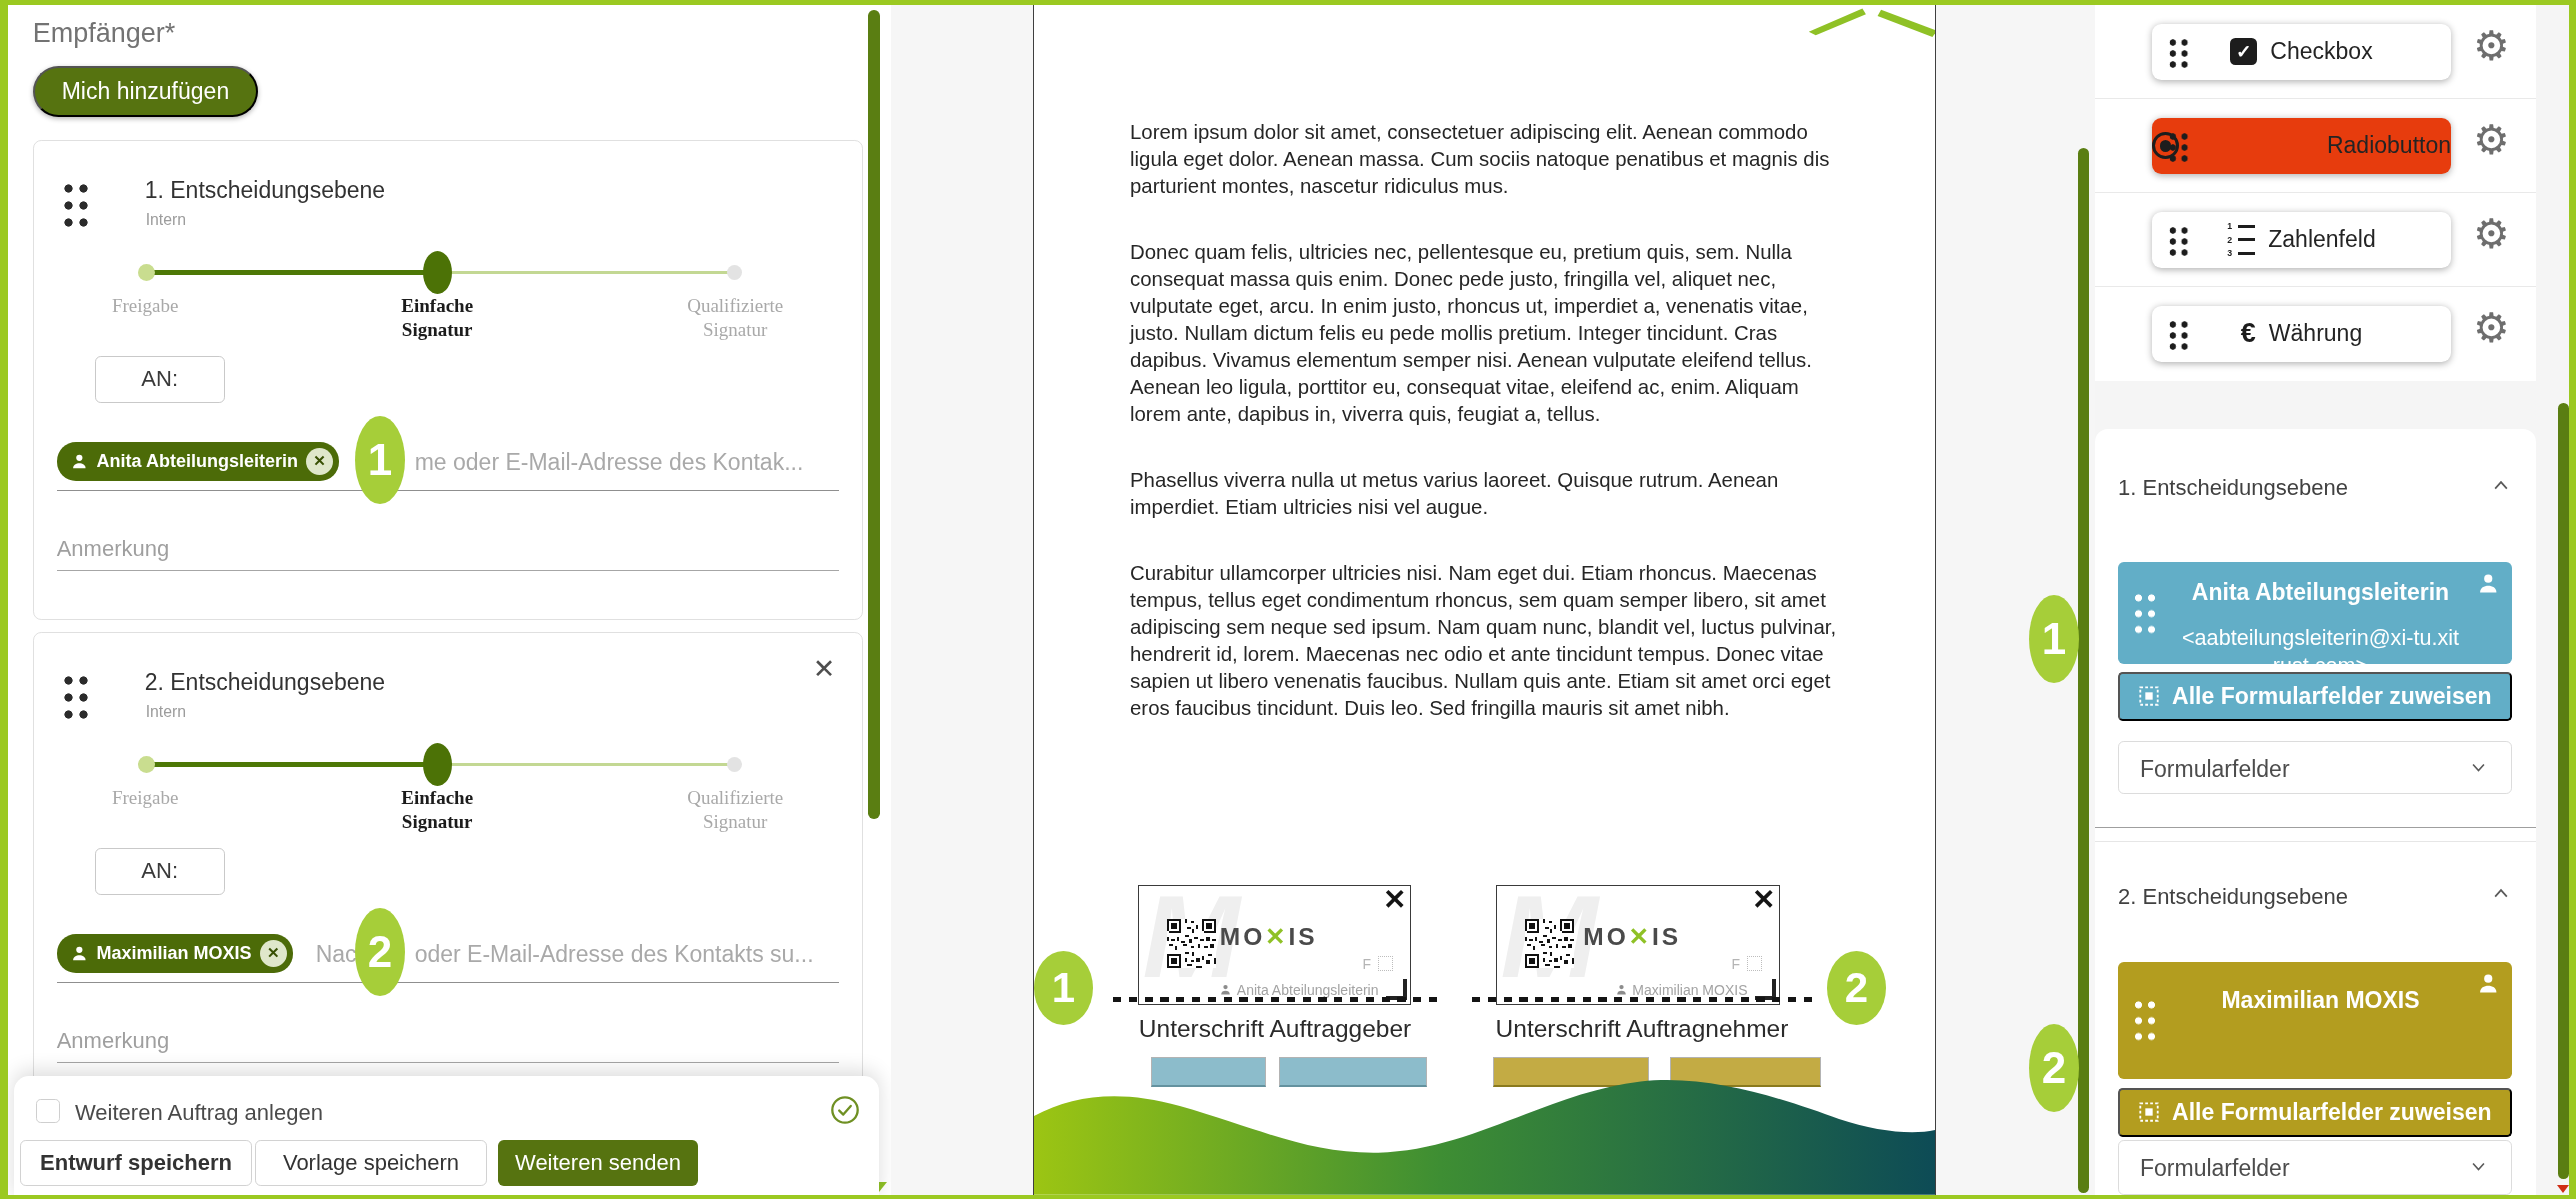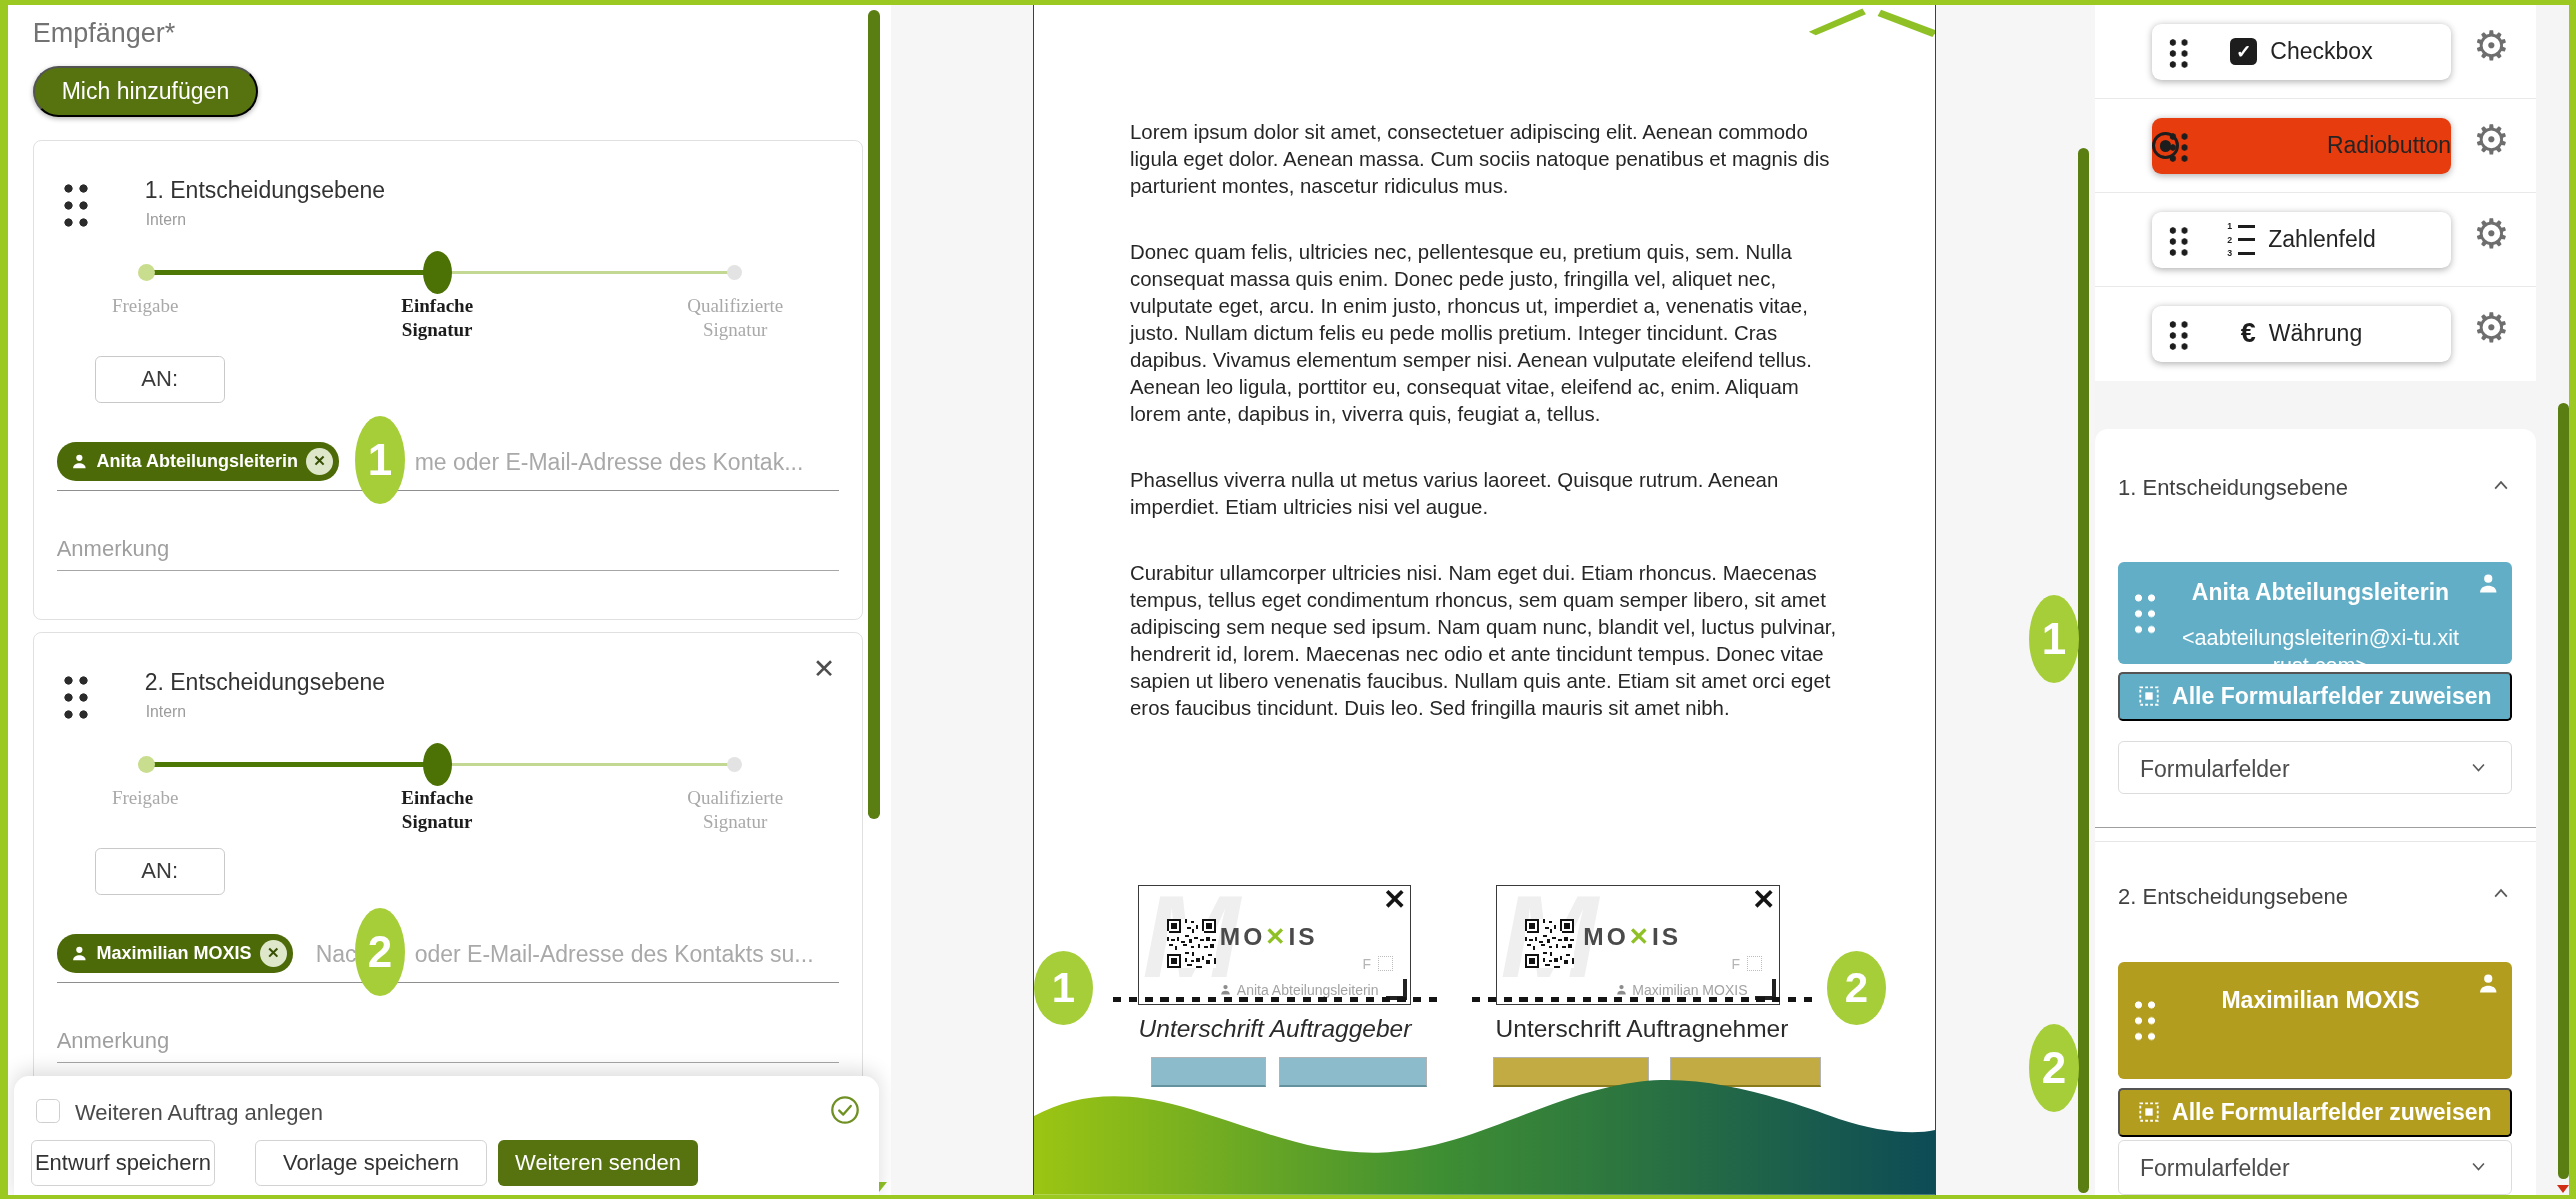--- a/index.html
+++ b/index.html
@@ -72,21 +72,21 @@
   .sig-name { position:absolute; right:31.5px; bottom:5.8px; font-size:14px; color:#a3a3a3; display:flex; gap:4.7px; align-items:center; }
   .sig-name svg { width:13px; height:13px; fill:#8c8c8c; }
   .sig-f { position:absolute; right:39px; bottom:31.5px; font-size:14px; color:#b5b5b5; }
   .sig-dotsq { position:absolute; right:17.5px; bottom:33px; width:15px; height:15px; border:1.8px dotted #bdbdbd; }
   .sig-corner { position:absolute; right:3.5px; bottom:3.5px; width:21px; height:21px; border-right:4.1px solid #222; border-bottom:4.1px solid #222; }
   .qr { position:absolute; left:28px; top:33px; width:49px; height:49px; }
   .dotline { position:absolute; top:992px; height:5.8px;
     background:repeating-linear-gradient(90deg, #141414 0 8.2px, transparent 8.2px 15.8px); }
   .dl1 { left:79px; width:324px; } .dl2 { left:438px; width:340px; }
   .sig-caption { position:absolute; top:1010px; font-size:24.5px; color:#2b2b2b; text-align:center; }
-  .cap1 { left:79px; width:324px;font-style:italic; } .cap2 { left:438px; width:340px; }
+  .cap1 { left:79px; width:324px; } .cap2 { left:438px; width:340px; }
   .fieldbar { position:absolute; top:1052px; height:30px; border:1.2px solid #b3b3b3; }
   .fb-blue { background:#8cbccb; border-bottom:2.9px solid #64929f; }
   .fb-gold { background:#c3ab44; border-bottom:2.9px solid #8a7a1e; }
   .doc-scroll { position:absolute; left:1187px; top:143px; width:11px; height:1045px; border-radius:5.8px; background:#5a7e12; }
   .topx { position:absolute; left:770px; top:0; }
 
   
   .right-panel { position:absolute; left:2095px; top:4.7px; width:474px; height:1190px; background:#f5f5f5; }
   .tools { position:absolute; left:0; top:0; width:441px; height:376px; background:#fff; }
   .tool-row { position:relative; width:100%; height:94px; border-bottom:1.2px solid #e9e9e9; }
@@ -206,21 +206,21 @@
       <div class="uline2"></div>
     </section>
 
     <div class="bottom-bar">
       <span class="bb-check"></span>
       <span class="bb-label">Weiteren Auftrag anlegen</span>
       <svg class="bb-ok" viewBox="0 0 52 52">
         <circle cx="26" cy="26" r="22" fill="none" stroke="#6f9023" stroke-width="4"></circle>
         <path d="M16 27 l7 7 l13 -15" fill="none" stroke="#6f9023" stroke-width="4" stroke-linecap="round" stroke-linejoin="round"></path>
       </svg>
-      <button class="bb-btn" style="left:17px; width:184px;">Entwurf speichern</button>
+      <button class="bb-btn" style="left:6px; width:232px;font-weight:bold;">Entwurf speichern</button>
       <button class="bb-btn" style="left:241px; width:232px;">Vorlage speichern</button>
       <button class="bb-btn bb-send" style="left:484px; width:200px;">Weiteren senden</button>
     </div>
 
     <div class="lp-scroll"></div>
     <div class="lp-arrow"></div>
   </aside>
 
   <main class="doc-area">
     <div class="page">

